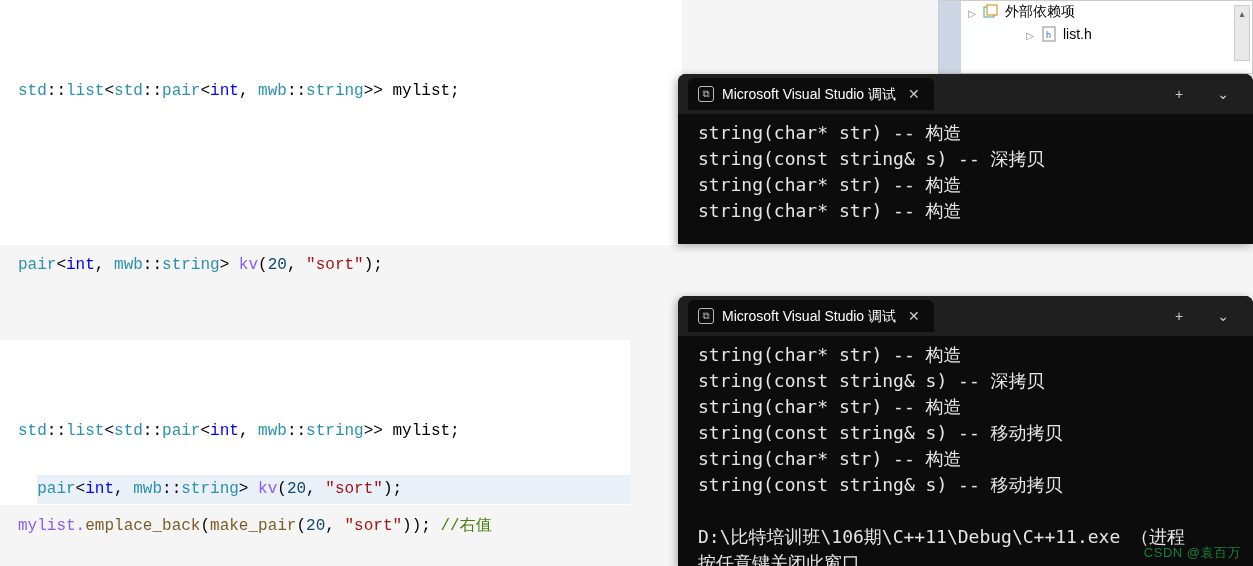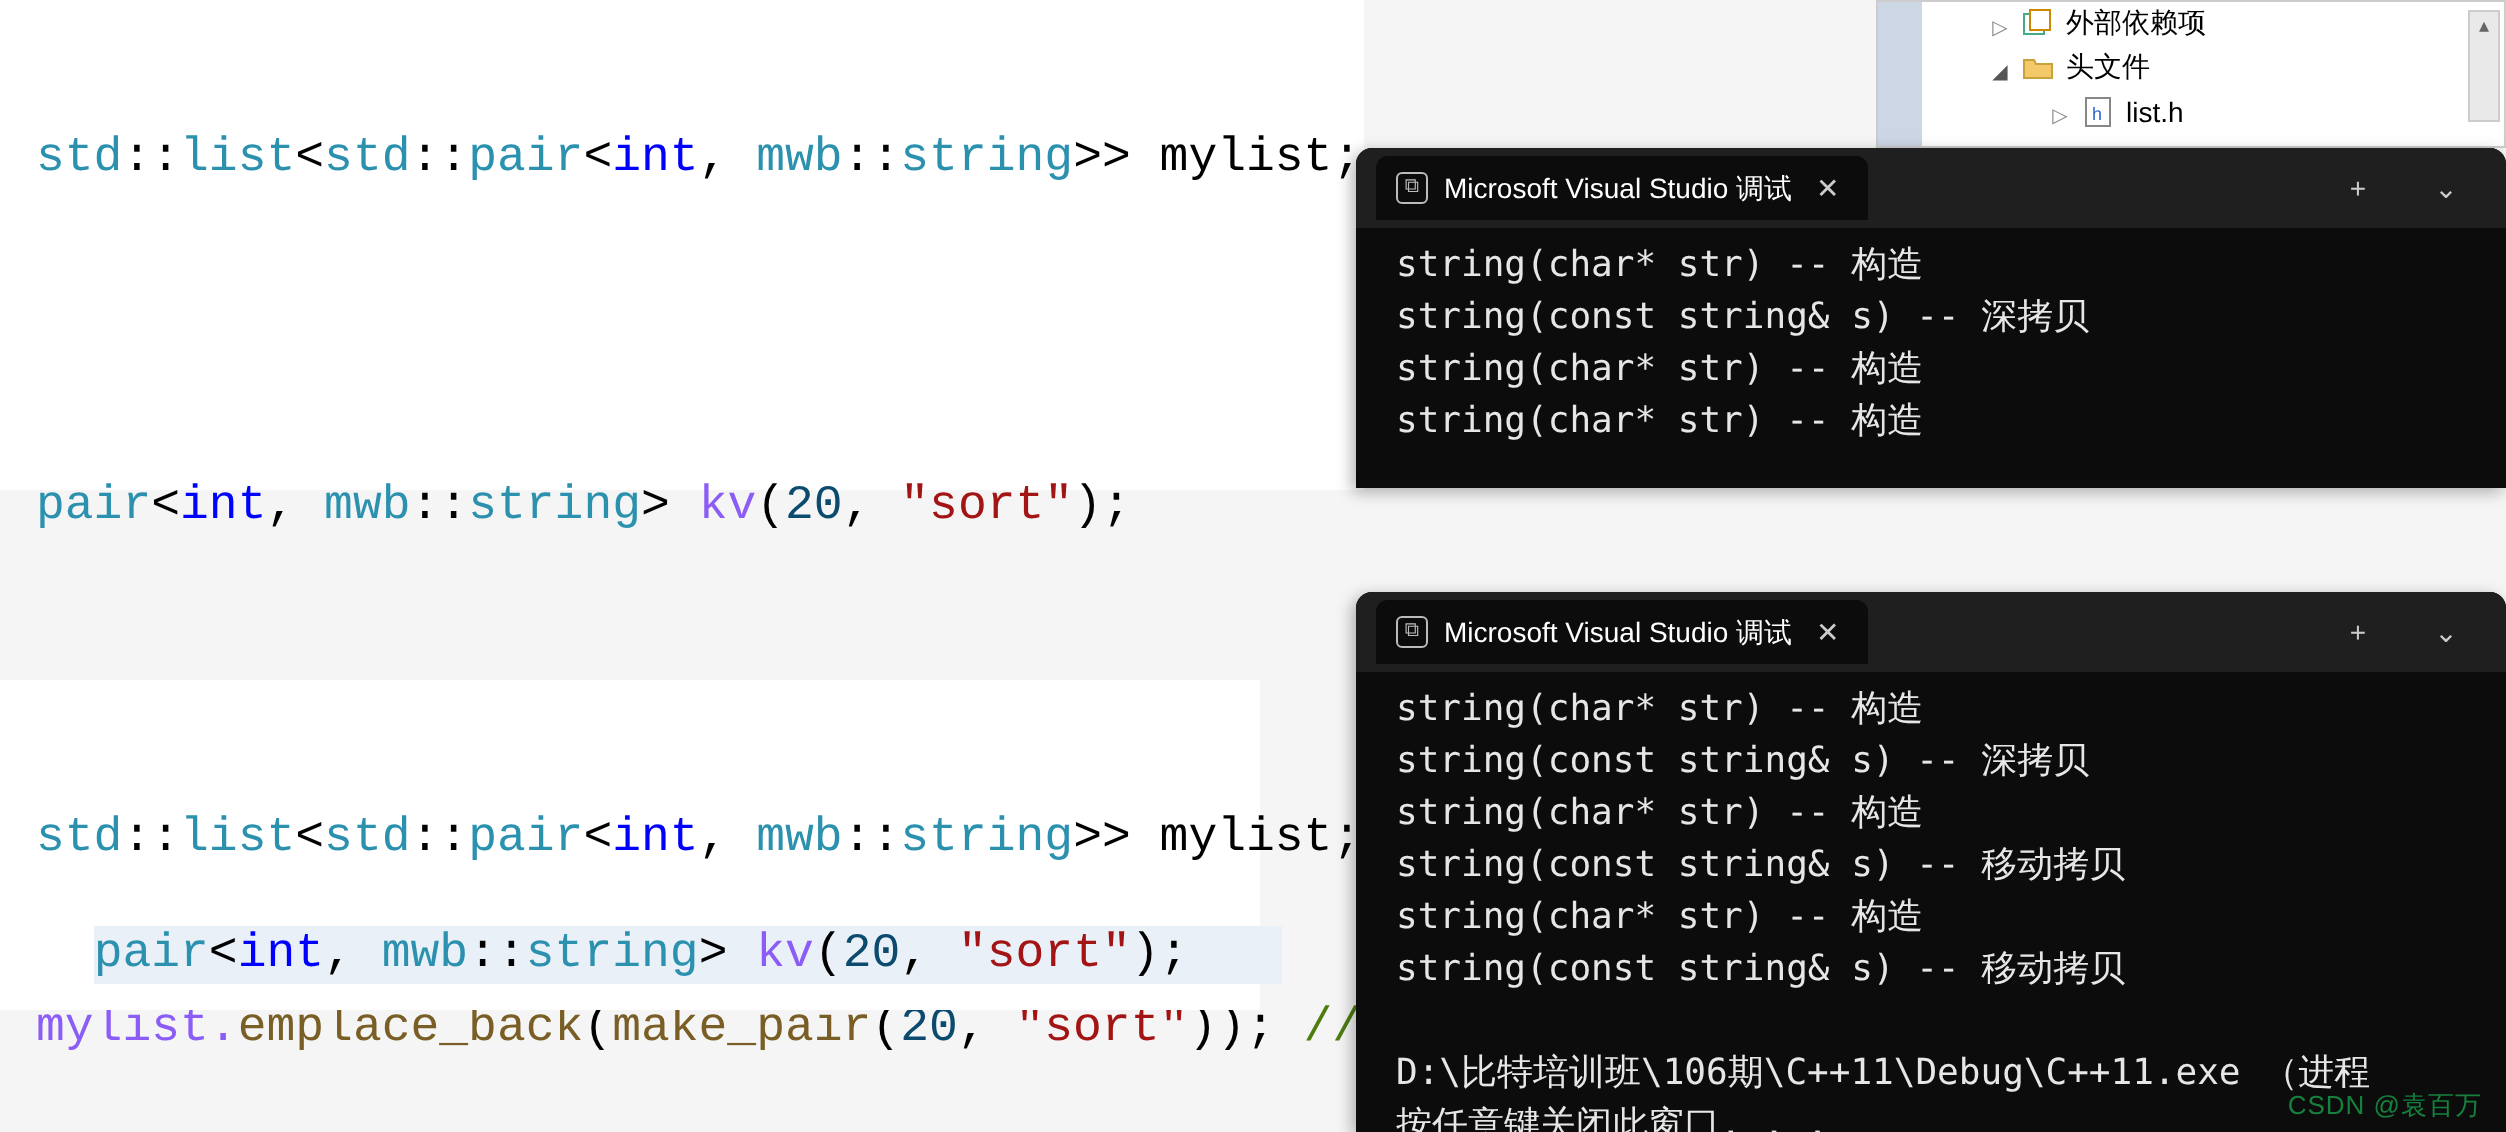--- a/index.html
+++ b/index.html
@@ -7,22 +7,22 @@
     width: 1253px;
     height: 566px;
     background: #f5f5f5;
     font-family: "Consolas", "Courier New", monospace;
     position: relative;
     overflow: hidden;
   }
   .code-panel {
     position: absolute;
     background: #ffffff;
-    padding: 7px 18px;
-    font-size: 24px;
+    padding: 19px 18px;
+    font-size: 16px;
     line-height: 29px;
     white-space: pre;
   }
   .code-line span { font-family: inherit; }
   .t-blue  { color: #2b91af; }
   .t-kw    { color: #0000ff; }
   .t-func  { color: #795e26; }
   .t-ident { color: #8b5cf6; }
   .t-str   { color: #a31515; }
   .t-num   { color: #0c4a6e; }
@@ -94,21 +94,21 @@
     font-family: "Segoe UI","Microsoft YaHei",sans-serif;
     font-size: 14px;
     overflow:hidden;
   }
   .solex .vbar {
     position:absolute; left:0; top:0; width:22px; height:100%;
     background:#cdd6e5;
   }
   .solex-row {
     display:flex; align-items:center; gap:6px;
-    height:22px; padding-left:56px;
+    height:22px; padding-left:28px;
   }
   .tri { width:10px; display:inline-block; color:#555; text-align:center; }
   .tri.open::before { content:"◢"; font-size:10px;}
   .tri.closed::before { content:"▷"; font-size:10px; color:#888;}
   .ico { width:16px; height:16px; display:inline-flex; align-items:center; justify-content:center; }
   .scrollbar {
     position:absolute; right:2px; top:4px; width:16px; height:56px;
     background:#e9e9e9; border:1px solid #ccc;
   }
   .scrollbar .up, .scrollbar .down{
@@ -146,29 +146,20 @@
   <div class="solex-row">
     <span class="tri closed"></span>
     <span class="ico">
       <svg width="16" height="16" viewBox="0 0 16 16">
           <rect x="1" y="3" width="10" height="10" fill="#fff" stroke="#4a8" stroke-width="1"></rect>
           <rect x="4" y="1" width="10" height="10" fill="#fff" stroke="#c80" stroke-width="1"></rect>
         </svg>
     </span>
     <span>外部依赖项</span>
   </div>
-  <div class="solex-row">
-    <span class="tri open"></span>
-    <span class="ico">
-      <svg width="16" height="16" viewBox="0 0 16 16">
-          <path d="M1 4h5l1 2h8v7H1z" fill="#f3c969" stroke="#c9a23a"></path>
-        </svg>
-    </span>
-    <span>头文件</span>
-  </div>
   <div class="solex-row" style="padding-left:86px">
     <span class="tri closed"></span>
     <span class="ico">
       <svg width="14" height="16" viewBox="0 0 14 16">
           <rect x="1" y="1" width="12" height="14" fill="#fff" stroke="#888"></rect>
           <text x="4" y="12" font-size="9" fill="#36c">h</text>
         </svg>
     </span>
     <span>list.h</span>
   </div>

